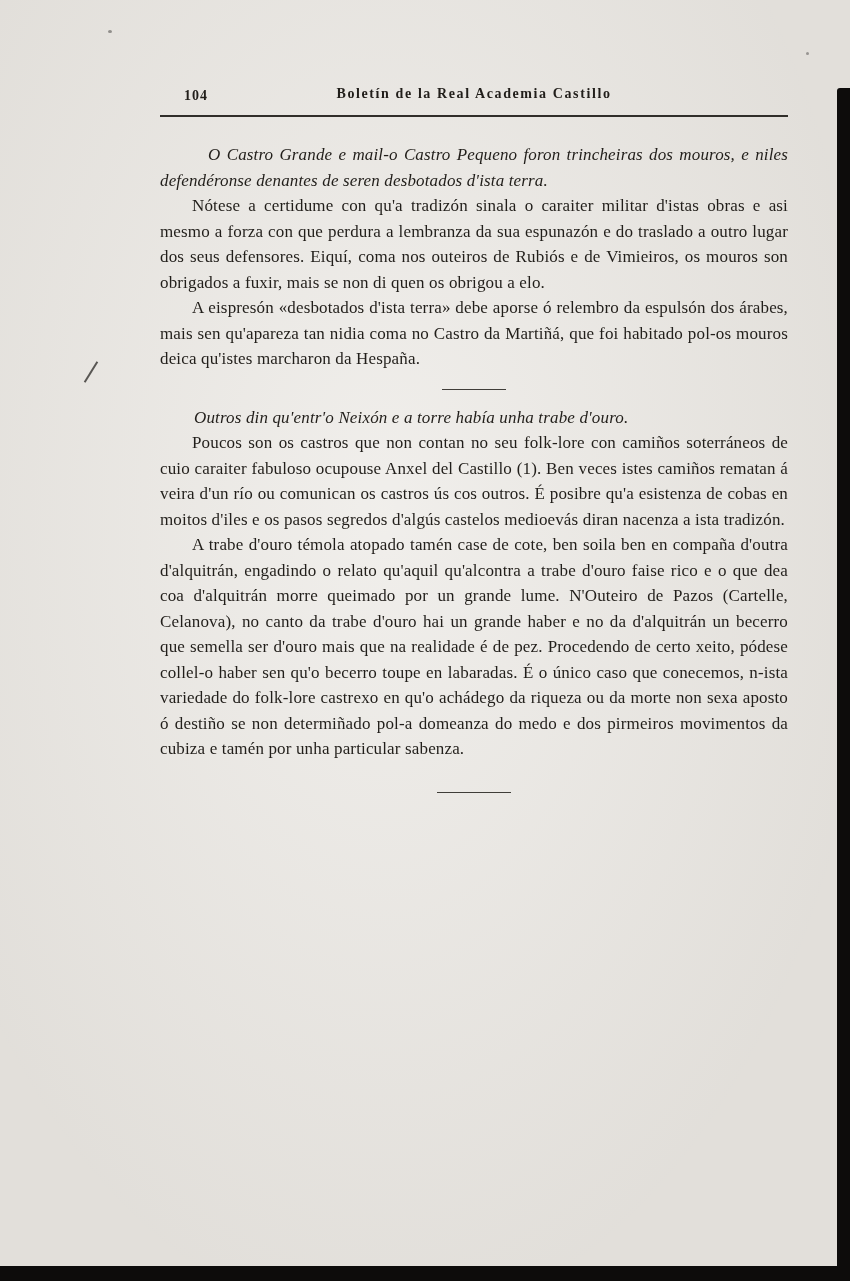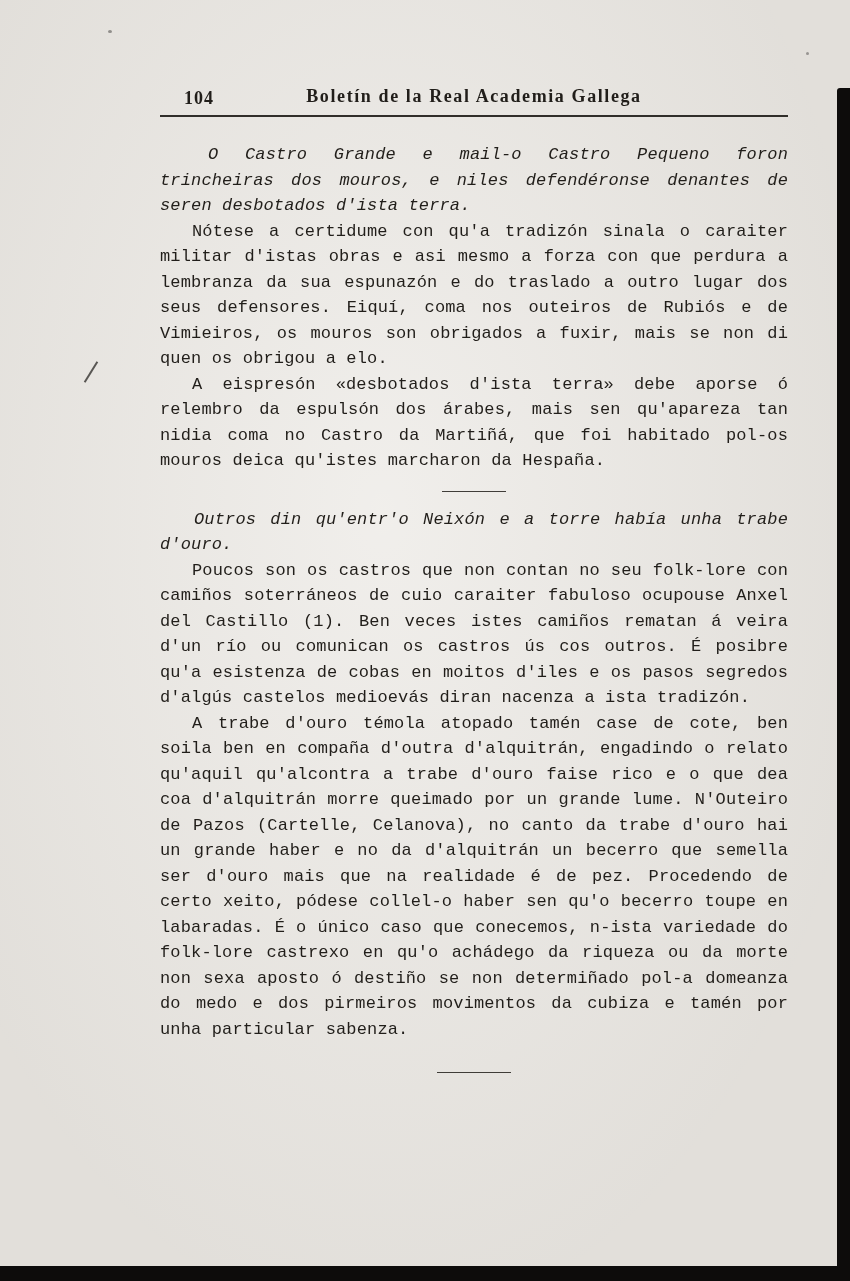--- a/index.html
+++ b/index.html
@@ -23,21 +23,21 @@
   }
   .content {
     position: absolute;
     left: 160px; top: 86px;
     width: 628px;
   }
   .page-header {
     position: relative;
     height: 26px;
     font-weight: bold;
-    font-size: 18px;
+    font-size: 14px;
   }
   .page-number {
     position: absolute;
     left: 24px; top: 2px;
     letter-spacing: 1px;
   }
   .journal-title {
     display: block;
     text-align: center;
     letter-spacing: 1.6px;
@@ -47,21 +47,20 @@
     border-top: 2.5px solid var(--ink);
     margin-top: 3px;
     opacity: 0.92;
   }
   .page-body {
     margin-top: 25px;
     font-size: 17px;
     line-height: 25.5px;
     text-align: justify;
     letter-spacing: 0.15px;
-    font-family: Liberation Mono, monospace;
   }
   .page-body p { text-indent: 32px; }
   .page-body p.quote {
     font-style: italic;
     text-indent: 48px;
   }
   .page-body p.quote-follow {
     font-style: italic;
     text-indent: 34px;
   }
@@ -121,21 +120,21 @@
 </style>
 </head>
 <body>
 
 <div class="scan">
 
   <div class="content">
 
     <header class="page-header">
       <span class="page-number">104</span>
-      <span class="journal-title">Boletín de la Real Academia Gallega</span>
+      <span class="journal-title">Boletín de la Real Academia Castillo</span>
     </header>
     <hr class="header-rule">
 
     <main class="page-body">
 
       <p class="quote">O Castro Grande e mail-o Castro Pequeno foron trincheiras dos mouros, e niles defendéronse denantes de seren desbotados d'ista terra.</p>
       <p>Nótese a certidume con qu'a tradizón sinala o caraiter militar d'istas obras e asi mesmo a forza con que perdura a lembranza da sua espunazón e do traslado a outro lugar dos seus defensores. Eiquí, coma nos outeiros de Rubiós e de Vimieiros, os mouros son obrigados a fuxir, mais se non di quen os obrigou a elo.</p>
       <p>A eispresón «desbotados d'ista terra» debe aporse ó relembro da espulsón dos árabes, mais sen qu'apareza tan nidia coma no Castro da Martiñá, que foi habitado pol-os mouros deica qu'istes marcharon da Hespaña.</p>
 
       <hr class="separator">

